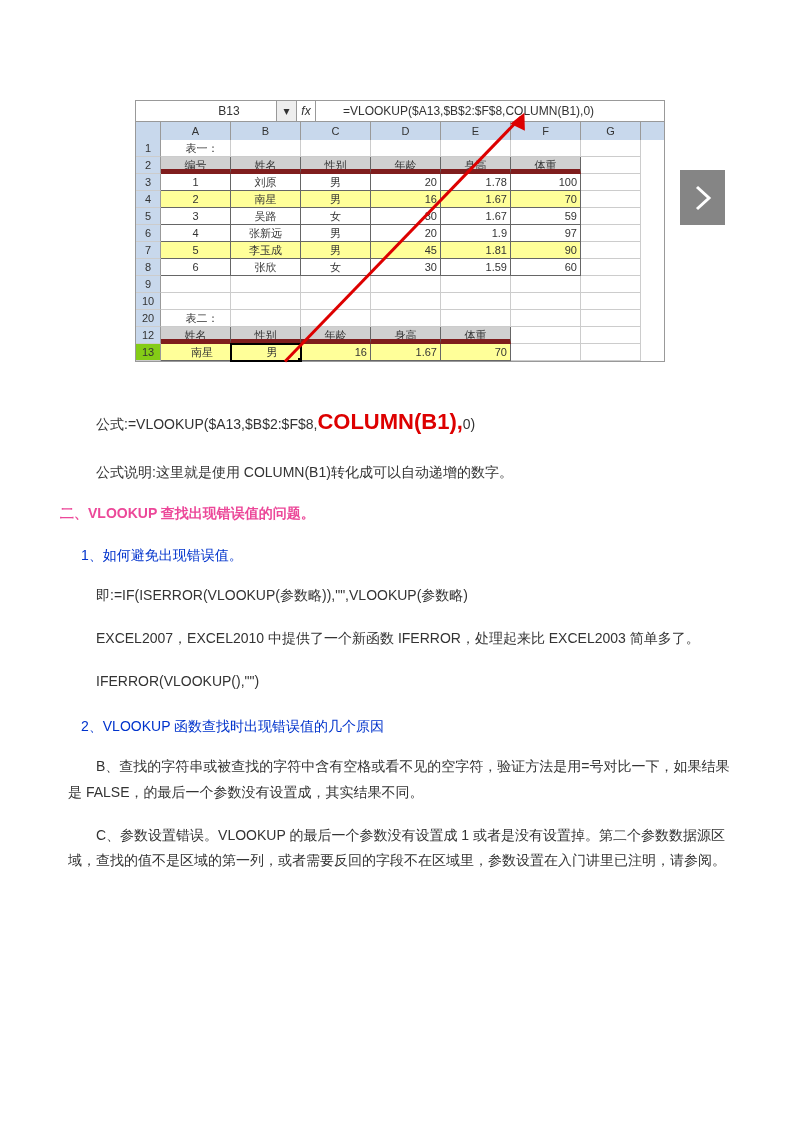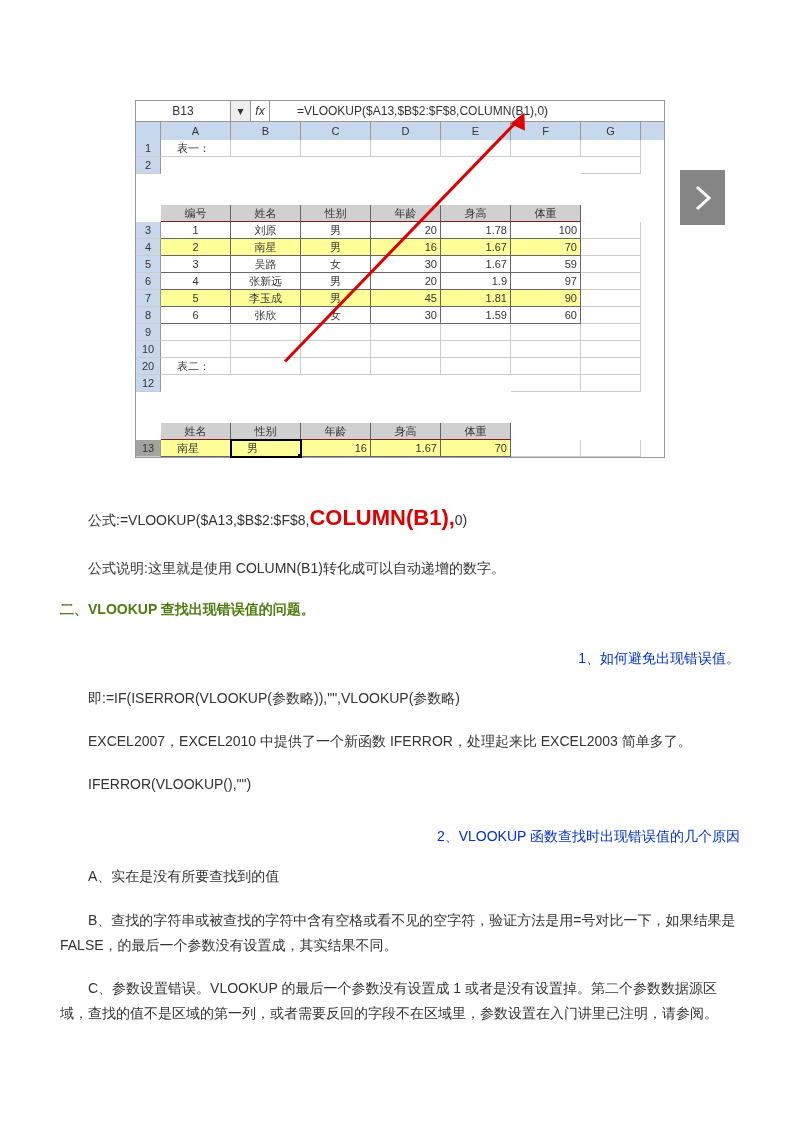--- a/index.html
+++ b/index.html
@@ -1,46 +1,46 @@
 <!DOCTYPE html>
 <html><head>
 <meta charset="utf-8">
 <style>
 * { box-sizing: border-box; margin: 0; padding: 0; }
 body { font-family: "Microsoft YaHei", SimSun, sans-serif; font-size: 14px; background: #fff; color: #333; width: 800px; }
 .container { padding: 0 60px; }
 .excel-img { position: relative; margin: 100px auto 40px; width: 530px; }
-.formula-bar { display: flex; border: 1px solid #999; background: #fff; height: 22px; font-family: Arial, sans-serif; font-size: 12px; }
+.formula-bar { display: flex; border: 1px solid #999; background: #fff; height: 22px; font-family: Arial, sans-serif; font-size: 12px; padding-left: 46px; }
 .name-box { width: 95px; border-right: 1px solid #999; text-align: center; line-height: 20px; background: #fff; }
 .dropdown-arrow { width: 20px; border-right: 1px solid #999; display: flex; align-items: center; justify-content: center; background: #eee; }
 .fx-label { width: 19px; border-right: 1px solid #999; font-style: italic; text-align: center; line-height: 20px; }
 .formula-input { flex: 1; padding-left: 4px; line-height: 20px; white-space: nowrap; position: relative; margin-left: 23px; }
 .col-headers { display: flex; background: #c8d8ec; border-left: 1px solid #999; border-right: 1px solid #999; }
 .row-num-h { width: 25px; border-right: 1px solid #999; background: #c8d8ec; height: 18px; }
 .col-h { border-right: 1px solid #999; text-align: center; font-size: 11px; line-height: 18px; height: 18px; }
 .cA { width: 70px; } .cB { width: 70px; } .cC { width: 70px; } .cD { width: 70px; } .cE { width: 70px; } .cF { width: 70px; } .cG { width: 60px; }
 .grid-row { display: flex; border-left: 1px solid #999; border-right: 1px solid #999; }
 .row-num { width: 25px; border-right: 1px solid #999; border-bottom: 1px solid #ccc; background: #c8d8ec; text-align: center; font-size: 11px; line-height: 17px; height: 17px; }
 .cell { border-right: 1px solid #ccc; border-bottom: 1px solid #ccc; font-size: 11px; line-height: 17px; height: 17px; padding: 0 3px; text-align: center; overflow: hidden; white-space: nowrap; }
-.cell.left { text-align: left; padding-left: 16px; }
+.cell.left { text-align: center; padding-left: 16px; }
 .cell.right { text-align: right; }
-.cell.hdr { background: #d0d0d0; border-bottom: 1px solid #7f1d1d; border-right: 1px solid #666; margin-top: 48px; }
+.cell.hdr { background: #d0d0d0; border-bottom: 5px solid #7f1d1d; border-right: 1px solid #666; }
 .cell.hl { background: #ffff99; border-bottom: 1px solid #666; border-right: 1px solid #666; }
 .cell.data { border-bottom: 1px solid #666; border-right: 1px solid #666; background: #fff; }
 .cell.empty { background: #fff; }
 .grid-bottom { border-bottom: 1px solid #999; }
 .selected-cell { outline: 2px solid #000; outline-offset: -1px; position: relative; }
 .selected-cell::after { content: ''; position: absolute; right: -3px; bottom: -3px; width: 5px; height: 5px; background: #000; }
 .red-line { position: absolute; height: 3px; background: #d00; transform-origin: left center; }
 .arrow-head { position: absolute; width: 0; height: 0; border-left: 8px solid transparent; border-right: 8px solid transparent; border-bottom: 16px solid #d00; }
 .next-btn { position: absolute; right: -60px; top: 70px; width: 45px; height: 55px; background: rgba(120,120,120,0.9); display: flex; align-items: center; justify-content: center; cursor: pointer; }
 .next-btn svg { stroke: #fff; stroke-width: 3; fill: none; }
-.para { margin: 18px 0; line-height: 1.8; font-size: 14px; color: #333; text-indent: 2em; }
-.heading-red { color: #4d7c0f; font-weight: bold; margin: 20px 0 12px; font-size: 14px; }
-.heading-blue { color: #03c; margin: 31px 0 10px; font-size: 14px; text-indent: 1.5em; text-align: right; }
+.para { margin: 18px 8px; line-height: 1.8; font-size: 14px; color: #333; text-indent: 2em; }
+.heading-red { color: #ec4899; font-weight: bold; margin: 20px 0 12px; font-size: 14px; }
+.heading-blue { color: #03c; margin: 24px 0 10px; font-size: 14px; text-indent: 1.5em; }
 .formula-text { font-size: 14px; }
 .formula-text .big-red { color: #d00; font-size: 22px; font-weight: bold; }
 </style>
 </head>
 <body>
 
 <div class="container">
 
 <div class="excel-img">
   <div class="formula-bar">
@@ -173,21 +173,21 @@
         <div class="row-num">12</div>
         <div class="cell cA hdr">姓名</div>
         <div class="cell cB hdr">性别</div>
         <div class="cell cC hdr">年龄</div>
         <div class="cell cD hdr">身高</div>
         <div class="cell cE hdr">体重</div>
         <div class="cell cF empty"></div>
         <div class="cell cG empty"></div>
       </div>
   <div class="grid-row grid-bottom">
-        <div class="row-num" style="background:#a3a3a3">13</div>
+        <div class="row-num" style="background:#84cc16">13</div>
         <div class="cell cA hl left">南星</div>
         <div class="cell cB hl left selected-cell">男</div>
         <div class="cell cC hl right">16</div>
         <div class="cell cD hl right">1.67</div>
         <div class="cell cE hl right">70</div>
         <div class="cell cF empty"></div>
         <div class="cell cG empty"></div>
       </div>
 
   <div class="red-line" style="left:150px; top:260px; width:340px; transform:rotate(-46deg);"></div>
@@ -209,17 +209,16 @@
 <p class="heading-red">二、VLOOKUP 查找出现错误值的问题。</p>
 
 <p class="heading-blue">1、如何避免出现错误值。</p>
 
 <p class="para">即:=IF(ISERROR(VLOOKUP(参数略)),"",VLOOKUP(参数略)</p>
 <p class="para">EXCEL2007，EXCEL2010 中提供了一个新函数 IFERROR，处理起来比 EXCEL2003 简单多了。</p>
 <p class="para">IFERROR(VLOOKUP(),"")</p>
 
 <p class="heading-blue">2、VLOOKUP 函数查找时出现错误值的几个原因</p>
 
-<p class="para">A、实在是没有所要查找到的值</p>
 <p class="para">B、查找的字符串或被查找的字符中含有空格或看不见的空字符，验证方法是用=号对比一下，如果结果是 FALSE，的最后一个参数没有设置成，其实结果不同。</p>
 <p class="para">C、参数设置错误。VLOOKUP 的最后一个参数没有设置成 1 或者是没有设置掉。第二个参数数据源区域，查找的值不是区域的第一列，或者需要反回的字段不在区域里，参数设置在入门讲里已注明，请参阅。</p>
 
 </div>
 
 </body></html>

